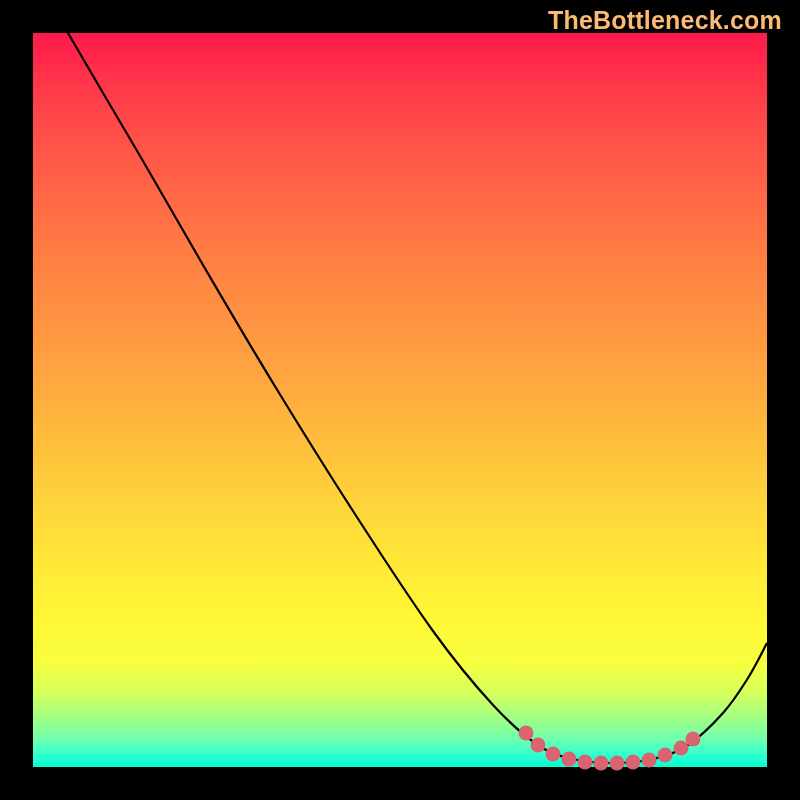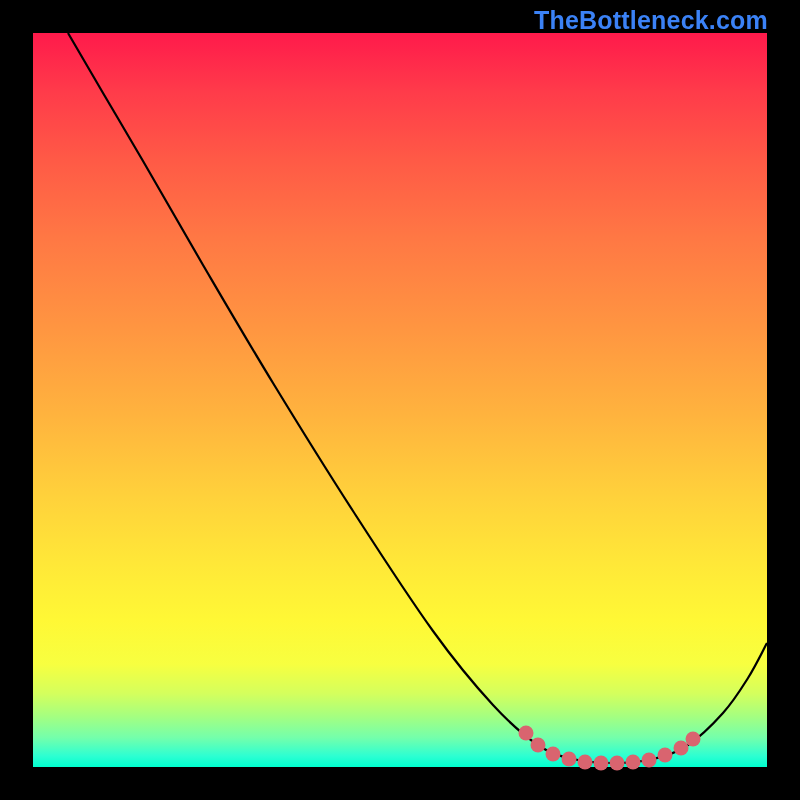--- a/index.html
+++ b/index.html
@@ -45,25 +45,25 @@
     position: absolute;
     left: 0;
     top: 0;
     width: 734px;
     height: 734px;
     overflow: visible;
   }
   .watermark {
     position: absolute;
     top: 6px;
-    right: 32px;
+    right: 18px;
     font-family: Arial, Helvetica, sans-serif;
     font-size: 25px;
     font-weight: bold;
-    color: #3b82f6;
+    color: #fdba74;
     letter-spacing: 0.2px;
   }
 </style>
 </head>
 <body>
 
 <div class="frame">
   <div class="plot">
     <svg class="curve" viewBox="0 0 734 734" preserveAspectRatio="none">
       <path id="main-curve" fill="none" stroke="#000" stroke-width="2.2" d="M 35 0 C 41.3 10.799999999999999, 56.5 36.96, 70 60 C 83.5 83.03999999999999, 92 97.04, 110 128 C 128 158.96, 146.6 192.04, 170 232 C 193.4 271.96, 213 305.72, 240 350 C 267 394.28, 291.2 433.36, 320 478 C 348.8 522.64, 374.8 563.08, 400 598 C 425.2 632.92, 441.1 651.48, 460 672 C 478.9 692.52, 490.6 702.28, 505 712 C 519.4 721.72, 526.5 722.76, 540 726 C 553.5 729.24, 565.6 730, 580 730 C 594.4 730, 606.5 729.24, 620 726 C 633.5 722.76, 642.4 720.28, 655 712 C 667.6 703.72, 679.2 692.06, 690 680 C 700.8 667.94, 707.08 657.6, 715 645 C 722.92 632.4, 730.58 616.3, 734 610"></path>

